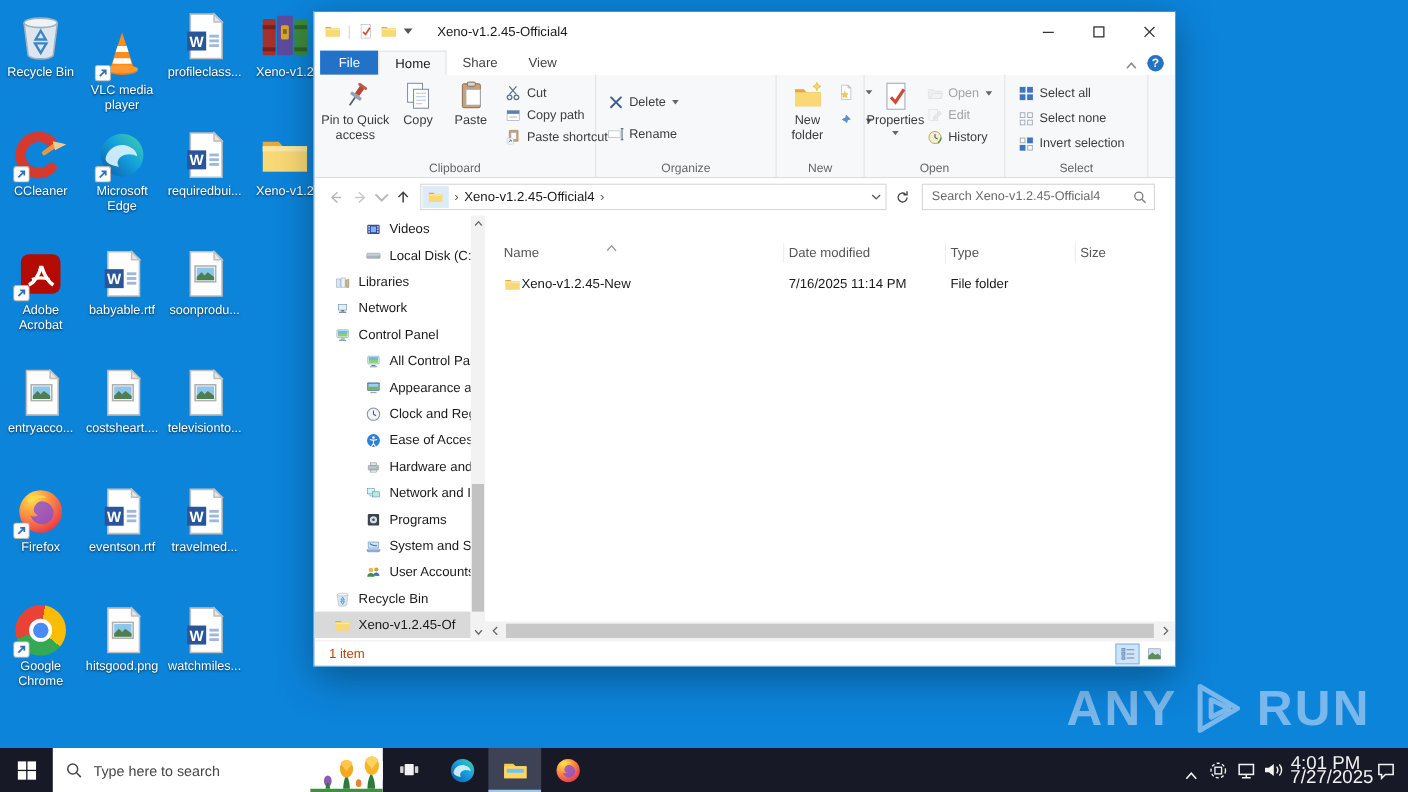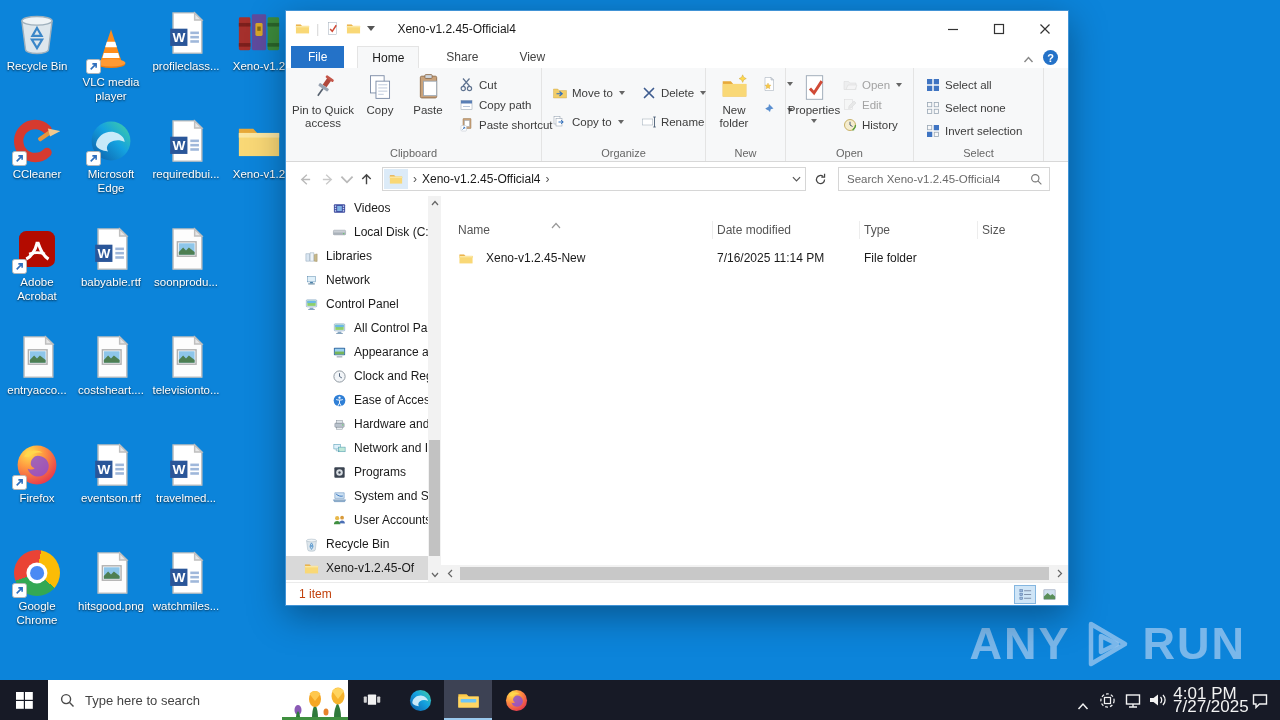--- a/index.html
+++ b/index.html
@@ -18,21 +18,21 @@
   .titlebar{height:35px;flex:none;display:flex;align-items:center;background:#fff;}
   .qat{display:flex;align-items:center;gap:6px;margin-left:9px;}
   .qat .qi{width:15px;height:15px;display:block;}
   .qsep{color:#d9d9d9;font-size:13px;}
   .ddt{width:0;height:0;border-left:4px solid transparent;border-right:4px solid transparent;border-top:5px solid #555;}
   .wtitle{margin-left:22px;font-size:12px;color:#1a1a1a;}
   .wctrls{margin-left:auto;display:flex;height:100%;}
   .wc{width:46px;height:100%;display:flex;align-items:center;justify-content:center;}
   .wc svg{width:12px;height:12px;}
   .tabrow{height:22px;flex:none;display:flex;align-items:flex-end;background:#fff;}
-  #tabs{display:flex;height:22px;gap:13px;}
+  #tabs{display:flex;height:22px;}
   .tab{height:22px;line-height:22px;padding:0 14px;color:#444;font-size:12px;}
   .tab.file{background:#2472c8;color:#fff;margin-left:5px;padding:0 17px;}
   .tab.active{color:#1a1a1a;background:#f7f8f9;border:1px solid #e4e4e4;border-bottom:none;}
   .ribbon-extras{margin-left:auto;display:flex;align-items:center;gap:9px;margin-right:10px;margin-bottom:3px;}
   .chev-up{width:11px;height:9px;}
   .helpq{width:15px;height:15px;border-radius:50%;background:#2472c8;color:#fff;font-size:11px;font-weight:bold;display:flex;align-items:center;justify-content:center;}
   
   #ribbon{height:94px;flex:none;background:#f7f8f9;border-bottom:1px solid #d8d8d8;display:flex;box-sizing:border-box;}
   .rb-group{position:relative;border-right:1px solid #e4e4e4;box-sizing:border-box;padding:3px 2px 15px 4px;}
   .g0{width:256px}.g1{width:164px}.g2{width:80px}.g3{width:128px}.g4{width:130px}
@@ -85,21 +85,21 @@
   .ns-btn svg{width:8px;height:6px;}
   .ns-thumb{position:absolute;left:1px;right:1px;top:244px;height:116px;background:#c2c2c2;}
   .listpane{flex:1;position:relative;background:#fff;min-width:0;margin-top:22px;}
   #list-header{display:flex;height:24px;align-items:center;color:#555;}
   .hcell{box-sizing:border-box;border-right:1px solid #ededed;height:18px;line-height:18px;padding-left:4px;}
   .hc0{width:272px;padding-left:17px;}
   .hc1{width:147px;}.hc2{width:118px;}.hc3{width:86px;border-right:none;}
   .sort-caret{position:absolute;left:108px;top:0px;width:14px;height:7px;}
   .frow{display:flex;height:22px;align-items:center;margin-top:5px;color:#1a1a1a;}
   .fc{box-sizing:border-box;padding-left:4px;white-space:nowrap;overflow:hidden;}
-  .fc0{width:272px;display:flex;gap:12px;padding-left:17px;}
+  .fc0{width:272px;display:flex;gap:0;padding-left:17px;}
   .fc0 .fic{width:16px;height:15px;flex:none;}
   .fc1{width:147px;}.fc2{width:118px;}.fc3{width:86px;}
   .hscroll{position:absolute;left:0;right:0;bottom:0;height:17px;background:#f2f2f2;display:flex;align-items:center;}
   .hs-btn{width:17px;height:17px;display:flex;align-items:center;justify-content:center;flex:none;}
   .hs-btn svg{width:6px;height:9px;}
   .hs-thumb{flex:1;height:13px;background:#c8c8c8;margin:0 2px;}
   
   .statusbar{height:22px;flex:none;display:flex;align-items:center;padding:0 4px 0 13px;border-top:1px solid #ebebeb;background:#fff;}
   .stext{font-size:12px;color:#c2410c;}
   .viewbtns{margin-left:auto;display:flex;gap:2px;margin-right:4px;}
@@ -575,43 +575,20 @@
           </div>
           <div class="rb-cap">Clipboard</div>
         </div>
         <div class="rb-group g1">
           <div class="rb-body">
             <div class="rb-cols">
               <div class="rb-vert colgap">
                 <div class="rb-item">
                   <span class="ri">
                     <svg viewBox="0 0 32 32" style="width:100%;height:100%;display:block">
-                      <path d="M3 8h8.5l2.5 3H29v15H3z" fill="#f2cd68" stroke="#caa23e" stroke-width=".8"></path>
-                      <path d="M9 17.5h11M15 13l5.5 4.5L15 22" stroke="#2f6fbd" stroke-width="2.2" fill="none"></path>
-                    </svg>
-                  </span>
-                  <span>Move to</span>
-                  <span class="dd"></span>
-                </div>
-                <div class="rb-item">
-                  <span class="ri">
-                    <svg viewBox="0 0 32 32" style="width:100%;height:100%;display:block">
-                      <rect x="4" y="5" width="12" height="15" fill="#fff" stroke="#8a97a8"></rect>
-                      <rect x="8" y="9" width="12" height="15" fill="#fff" stroke="#8a97a8"></rect>
-                      <path d="M13 16h9M18 12.5l4.5 3.5-4.5 3.5" stroke="#2f6fbd" stroke-width="2" fill="none"></path>
-                    </svg>
-                  </span>
-                  <span>Copy to</span>
-                  <span class="dd"></span>
-                </div>
-              </div>
-              <div class="rb-vert colgap">
-                <div class="rb-item">
-                  <span class="ri">
-                    <svg viewBox="0 0 32 32" style="width:100%;height:100%;display:block">
                       <path d="M7 7l18 18M25 7L7 25" stroke="#3e5c8f" stroke-width="3.4" stroke-linecap="round"></path>
                     </svg>
                   </span>
                   <span>Delete</span>
                   <span class="dd"></span>
                 </div>
                 <div class="rb-item">
                   <span class="ri">
                     <svg viewBox="0 0 32 32" style="width:100%;height:100%;display:block">
                       <rect x="2.5" y="10" width="21" height="12" fill="#fff" stroke="#9aa7b5"></rect>

